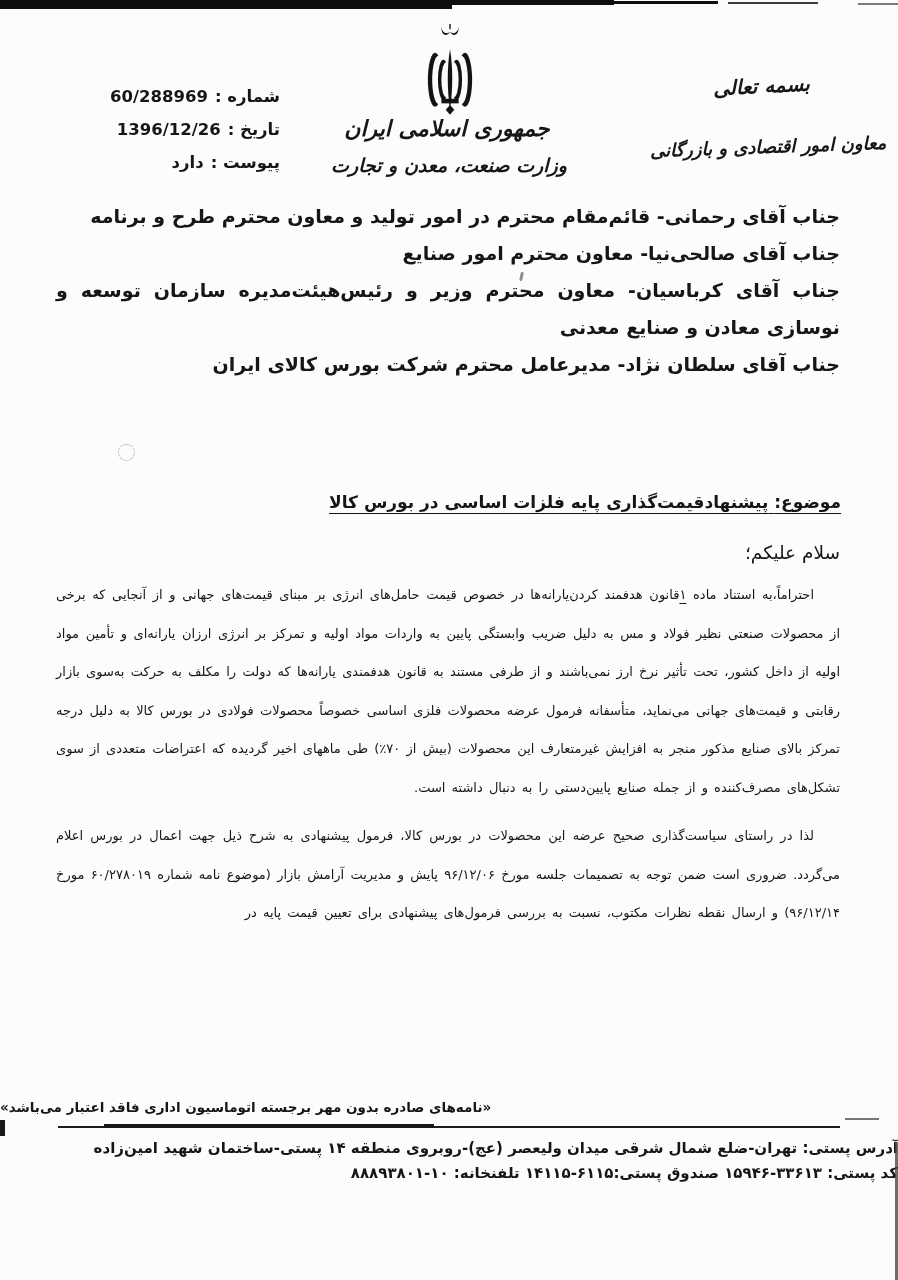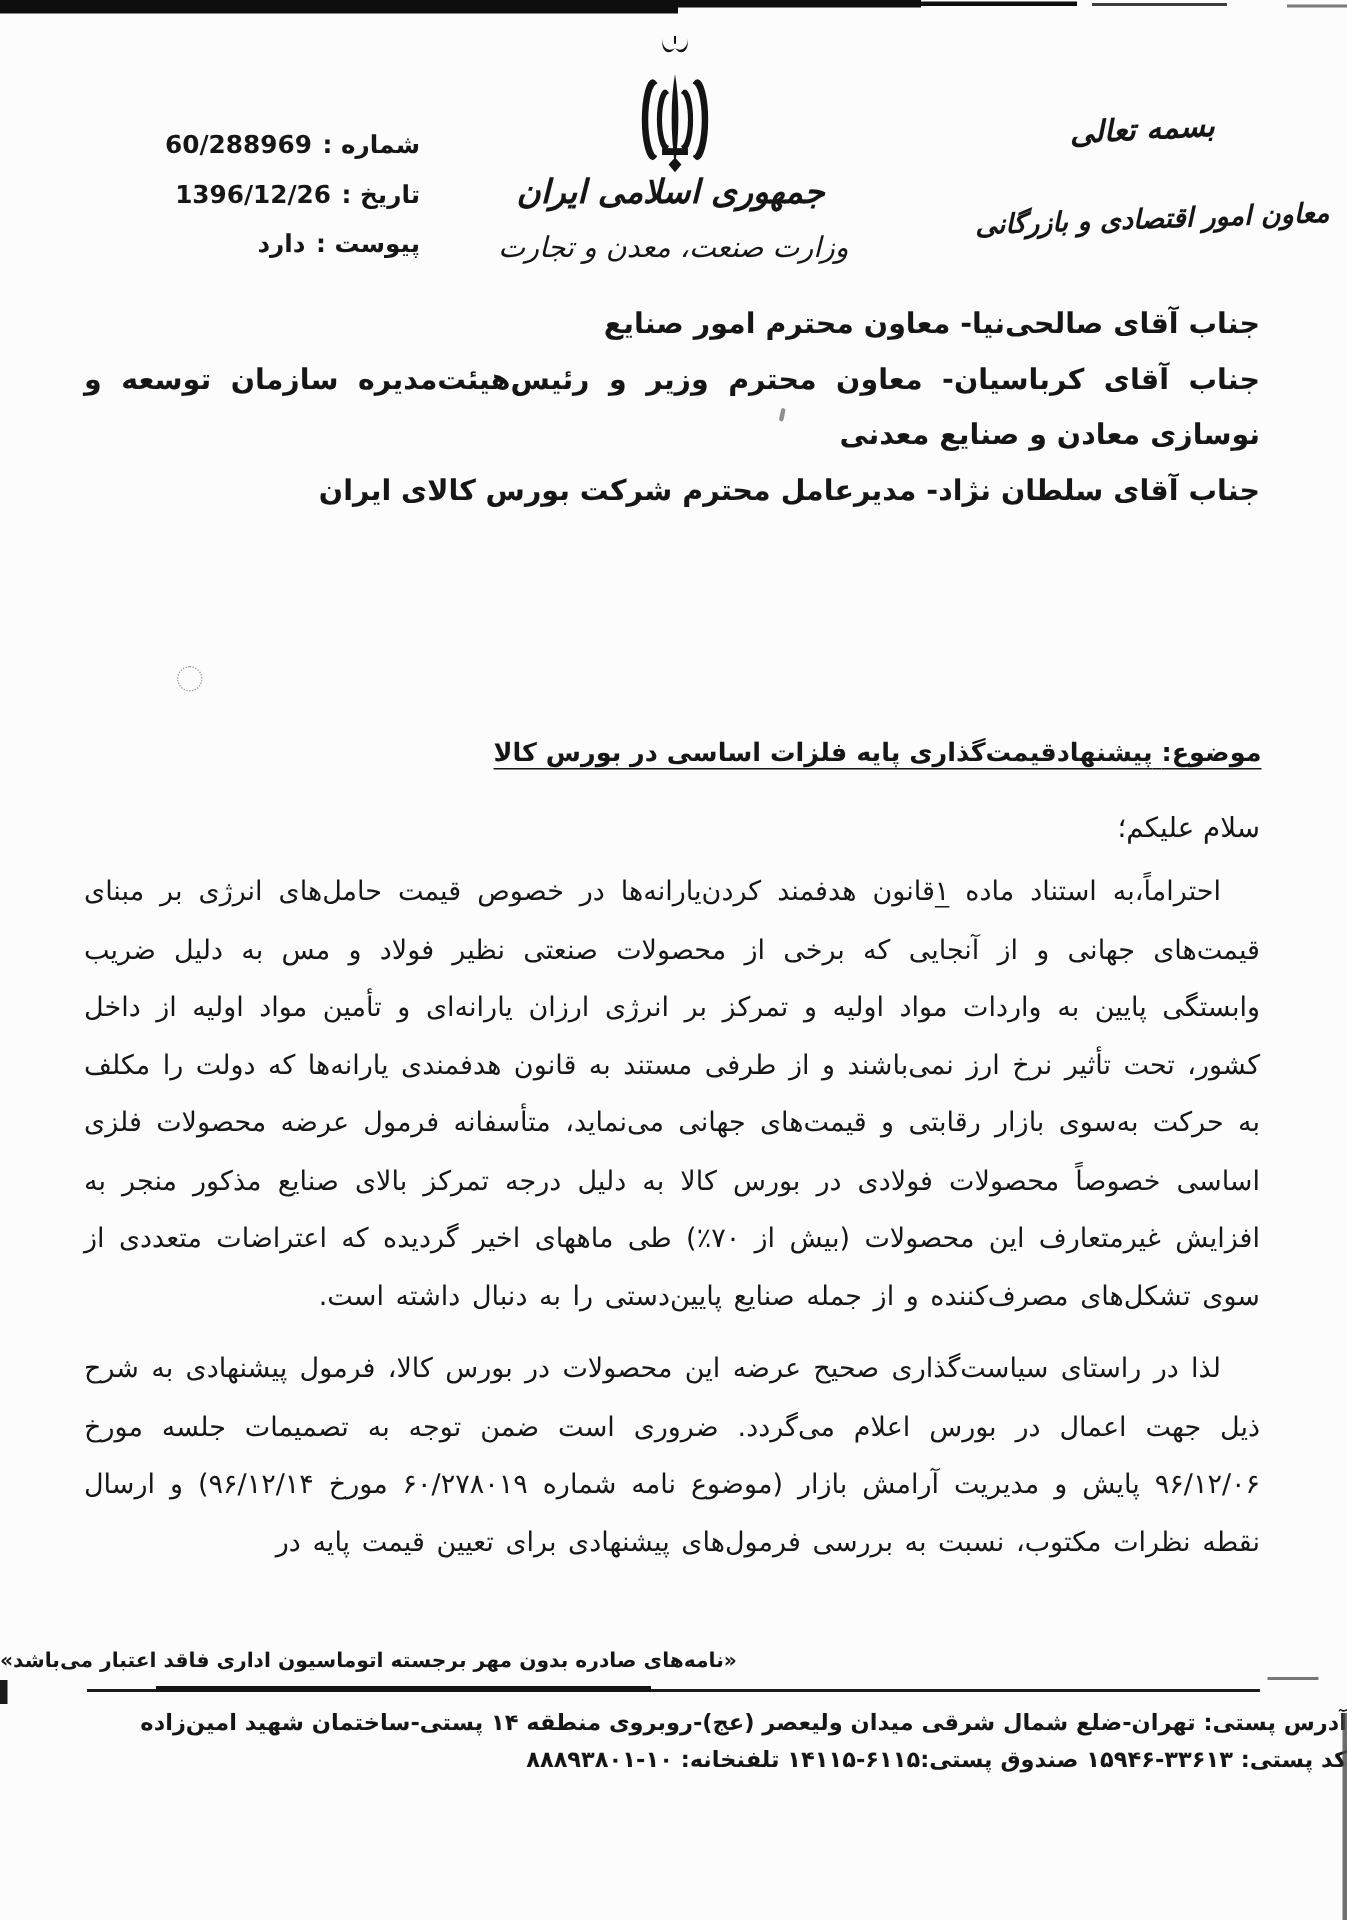--- a/index.html
+++ b/index.html
@@ -23,40 +23,40 @@
 
   
   .bism{position:absolute;top:74px;right:88px;font-size:20px;font-weight:bold;
         font-style:italic;transform:rotate(-3deg);}
   .moaven{position:absolute;top:136px;right:12px;font-size:18px;font-weight:bold;
           font-style:italic;transform:rotate(-2deg);letter-spacing:1px;}
   .emblem{position:absolute;top:24px;left:421px;width:58px;height:92px;}
   .org1{position:absolute;top:116px;left:0;width:894px;text-align:center;
         font-size:22px;font-weight:bold;font-style:italic;}
   .org2{position:absolute;top:154px;left:0;width:898px;text-align:center;
-        font-size:19px;font-weight:normal;font-style:italic;}
+        font-size:19px;font-weight:bold;font-style:italic;}
   .fields{position:absolute;top:80px;left:80px;width:200px;direction:rtl;
           font-weight:bold;font-size:16.5px;}
   .frow{display:flex;justify-content:flex-start;gap:7px;line-height:33px;}
 
   
   .recipients{position:absolute;top:198px;right:58px;left:56px;direction:rtl;
               font-weight:bold;font-size:19px;line-height:37px;}
   .recipient{text-align:justify;}
 
   
   .subject{position:absolute;top:492px;right:57px;left:56px;direction:rtl;
            font-size:17px;font-weight:bold;}
   .subject-inner{text-decoration:underline;text-underline-offset:5px;}
 
   .salutation{position:absolute;top:542px;right:58px;direction:rtl;font-size:18.5px;}
 
   
   .body{position:absolute;top:576px;right:58px;left:56px;direction:rtl;
-        text-align:justify;font-size:18px;line-height:38.5px;word-spacing:2px;}
+        text-align:justify;font-size:13px;line-height:38.5px;word-spacing:2px;}
   .body p{margin:0;text-indent:26px;}
   .body p + p{margin-top:10px;}
   .u{text-decoration:underline;text-underline-offset:4px;}
 
   
   .f-notice{position:absolute;top:1099px;left:0;right:140px;text-align:left;
             direction:rtl;font-weight:bold;font-size:13.5px;}
   .f-line{position:absolute;top:1126px;left:58px;width:782px;height:2px;background:#1c1c1c;}
   .f-line-thick{position:absolute;top:1124px;left:104px;width:330px;height:4px;background:#161616;}
   .f-dash{position:absolute;top:1118px;left:845px;width:34px;height:2px;background:#777;}
@@ -108,20 +108,21 @@
       <span>تاریخ :</span>
       <span>1396/12/26</span>
     </div>
     <div class="frow">
       <span>پیوست :</span>
       <span>دارد</span>
     </div>
   </div>
 
   <div class="recipients">
+    <div class="recipient">جناب آقای رحمانی- قائم‌مقام محترم در امور تولید و معاون محترم طرح و برنامه</div>
     <div class="recipient">جناب آقای صالحی‌نیا- معاون محترم امور صنایع</div>
     <div class="recipient">جناب آقای کرباسیان- معاون محترم وزیر و رئیس‌هیئت‌مدیره سازمان توسعه و نوسازی معادن و صنایع معدنی</div>
     <div class="recipient">جناب آقای سلطان نژاد- مدیرعامل محترم شرکت بورس کالای ایران</div>
   </div>
 
   <div class="subject">
     <span class="subject-inner">
       <span>موضوع:</span>
       <span>پیشنهادقیمت‌گذاری پایه فلزات اساسی در بورس کالا</span>
     </span>

